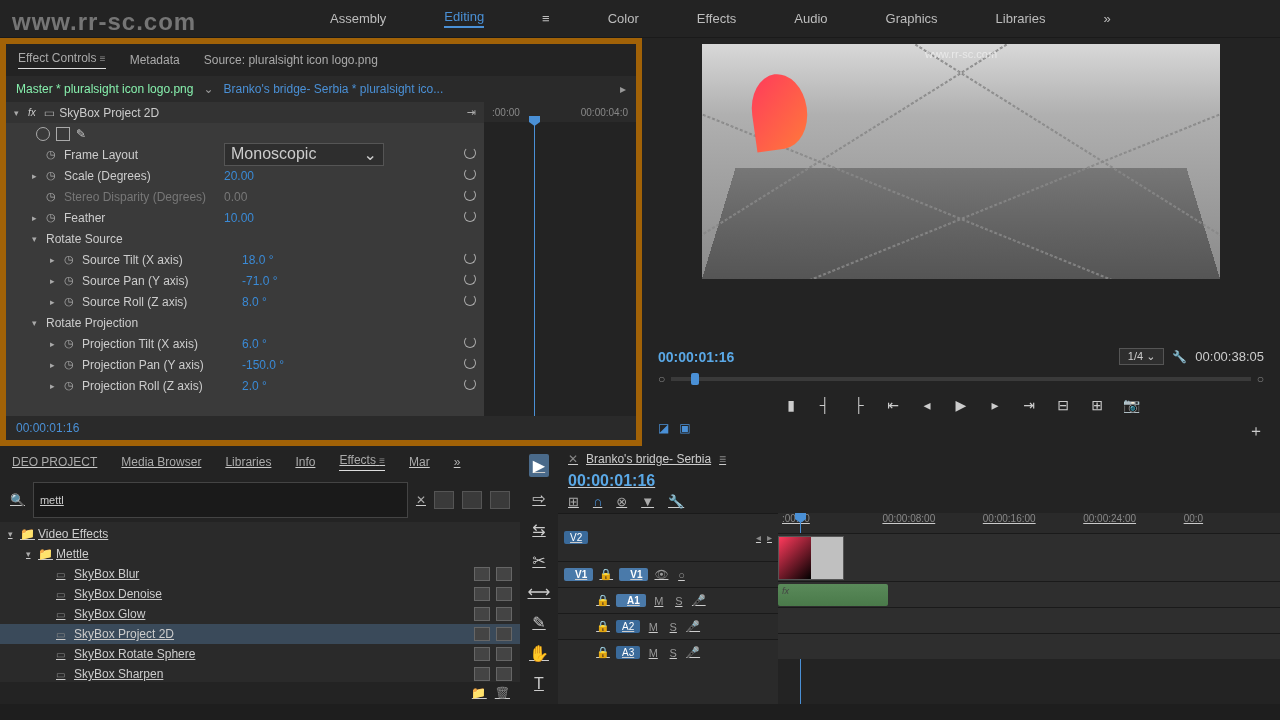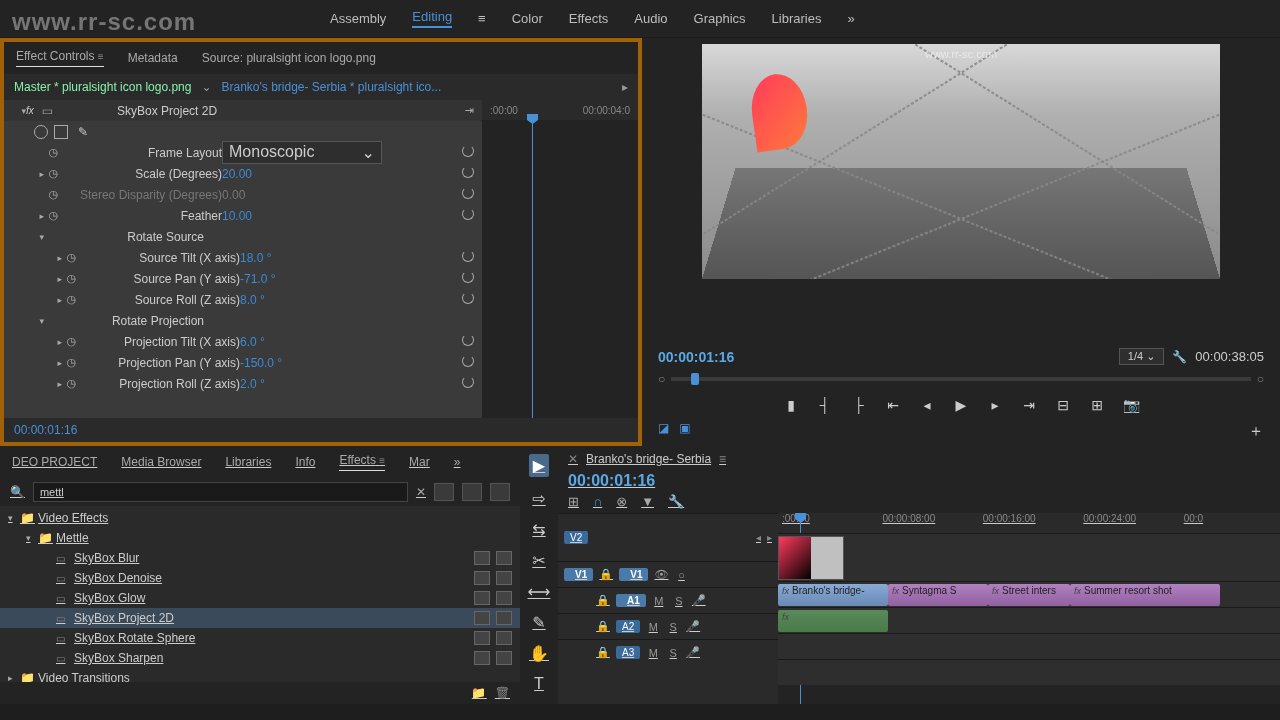--- a/index.html
+++ b/index.html
@@ -1,26 +1,26 @@
 <!DOCTYPE html>
 <html><head>
 <meta charset="utf-8">
 <style>
 * { box-sizing: border-box; margin: 0; padding: 0; font-family: -apple-system, "Segoe UI", Arial, sans-serif; }
 body { background: #232323; color: #ccc; font-size: 12px; width: 1280px; height: 720px; overflow: hidden; position: relative; }
-.topbar { height: 38px; background: #232323; display: flex; align-items: center; padding-left: 330px; gap: 26px; border-bottom: 1px solid #1a1a1a; }
+.topbar { height: 38px; background: #232323; display: flex; align-items: center; padding-left: 330px; gap: 58px; border-bottom: 1px solid #1a1a1a; }
 .topbar span { color: #bdbdbd; cursor: pointer; font-size: 13px; }
 .topbar span.active { color: #4a90d6; border-bottom: 2px solid #4a90d6; padding-bottom: 2px; }
 .wm { position: absolute; top: 8px; left: 12px; color: #999; font-size: 24px; font-weight: bold; letter-spacing: 1px; opacity: 0.7; }
 .panel-tabs { height: 32px; background: #232323; display: flex; align-items: center; gap: 24px; padding: 0 12px; }
 .panel-tabs span { color: #aaa; font-size: 12px; cursor: pointer; }
 .panel-tabs span.active { color: #ddd; border-bottom: 1px solid #ddd; padding-bottom: 3px; }
 .panel-tabs .menu-icon { color: #888; font-size: 10px; }
 .row1 { display: flex; height: 408px; }
-.effect-controls { width: 642px; border: 4px solid #a16207; background: #2a2a2a; display: flex; flex-direction: column; text-align: right; }
+.effect-controls { width: 642px; border: 6px solid #a16207; background: #2a2a2a; display: flex; flex-direction: column; }
 .ec-header { padding: 6px 10px; display: flex; align-items: center; gap: 10px; font-size: 12px; }
 .ec-header .master { color: #86efac; }
 .ec-header .link { color: #4a90d6; }
 .ec-header .arrow { color: #999; cursor: pointer; }
 .ec-body { display: flex; flex: 1; overflow: hidden; }
 .ec-props { width: 478px; background: #3a3a3a; overflow-y: auto; }
 .ec-timeline { flex: 1; background: #232323; position: relative; }
 .ec-timeline .ruler { height: 20px; background: #2a2a2a; color: #888; font-size: 10px; display: flex; justify-content: space-between; padding: 0 8px; align-items: center; }
 .ec-timeline .playhead { position: absolute; top: 18px; left: 50px; width: 1px; height: 100%; background: #4a90d6; }
 .ec-timeline .playhead::before { content: ''; position: absolute; top: -4px; left: -5px; width: 11px; height: 10px; background: #4a90d6; clip-path: polygon(0 0, 100% 0, 100% 60%, 50% 100%, 0 60%); }
@@ -59,21 +59,21 @@
 .program-scrub .track { flex: 1; height: 4px; background: #3a3a3a; position: relative; }
 .program-scrub .track .head { position: absolute; left: 20px; top: -4px; width: 8px; height: 12px; background: #4a90d6; border-radius: 2px; }
 .program-controls { display: flex; justify-content: center; gap: 18px; padding: 8px 0; }
 .program-controls span { color: #ccc; font-size: 14px; cursor: pointer; width: 16px; text-align: center; }
 .program-extra { display: flex; justify-content: flex-end; gap: 10px; padding: 0 16px 4px; }
 .program-extra span { color: #4a90d6; cursor: pointer; }
 .program-extra .plus { color: #ccc; font-size: 16px; }
 .row2 { display: flex; height: 258px; text-decoration: underline; }
 .project-panel { width: 520px; background: #232323; display: flex; flex-direction: column; }
 .proj-search { display: flex; align-items: center; padding: 4px 10px; gap: 8px; }
-.proj-search input { flex: 1; background: #1a1a1a; border: 1px solid #444; color: #ccc; padding: 3px 6px; font-size: 11px; }
+.proj-search input { flex: 1; background: #1a1a1a; border: 1px solid #444; color: #ccc; padding: 11px 6px; font-size: 11px; }
 .proj-search .clear { color: #aaa; cursor: pointer; font-size: 12px; }
 .proj-search .icon-btn { width: 20px; height: 18px; background: #3a3a3a; border: 1px solid #555; cursor: pointer; }
 .effects-tree { flex: 1; background: #2a2a2a; overflow-y: auto; padding: 2px 0; }
 .tree-row { display: flex; align-items: center; height: 20px; padding: 0 8px; cursor: pointer; }
 .tree-row.sel { background: #3a4a5a; }
 .tree-row .tw { width: 12px; color: #aaa; font-size: 9px; }
 .tree-row .folder { width: 14px; color: #c9a020; margin-right: 4px; }
 .tree-row .preset { width: 14px; color: #888; margin-right: 4px; font-size: 10px; }
 .tree-row .name { color: #ccc; }
 .tree-row .badges { margin-left: auto; display: flex; gap: 6px; }
@@ -477,26 +477,20 @@
           <span>00:00:24:00</span>
           <span>00:0</span>
         </div>
         <div class="tl-playhead"></div>
         <div class="tl-trk" style="height:48px">
           <div class="thumb-clip" style="left:0;width:66px">
             <div class="t1"></div>
               <div class="t2"></div>
           </div>
         </div>
-        <div class="tl-trk" id="v1-track">
-            <div class="clip vid blue" style="left: 0px; width: 110px;"><span class="fx">fx</span>Branko's bridge-</div>
-            <div class="clip vid" style="left: 110px; width: 100px;"><span class="fx">fx</span>Syntagma S</div>
-            <div class="clip vid" style="left: 210px; width: 82px;"><span class="fx">fx</span>Street inters</div>
-            <div class="clip vid" style="left: 292px; width: 150px;"><span class="fx">fx</span>Summer resort shot</div>
-          </div>
         <div class="tl-trk" id="a1-track">
             <div class="clip aud" style="left: 0px; width: 110px;"><span class="fx">fx</span></div>
           </div>
         <div class="tl-trk"></div>
         <div class="tl-trk"></div>
       </div>
     </div>
   </div>
 </div>
 

